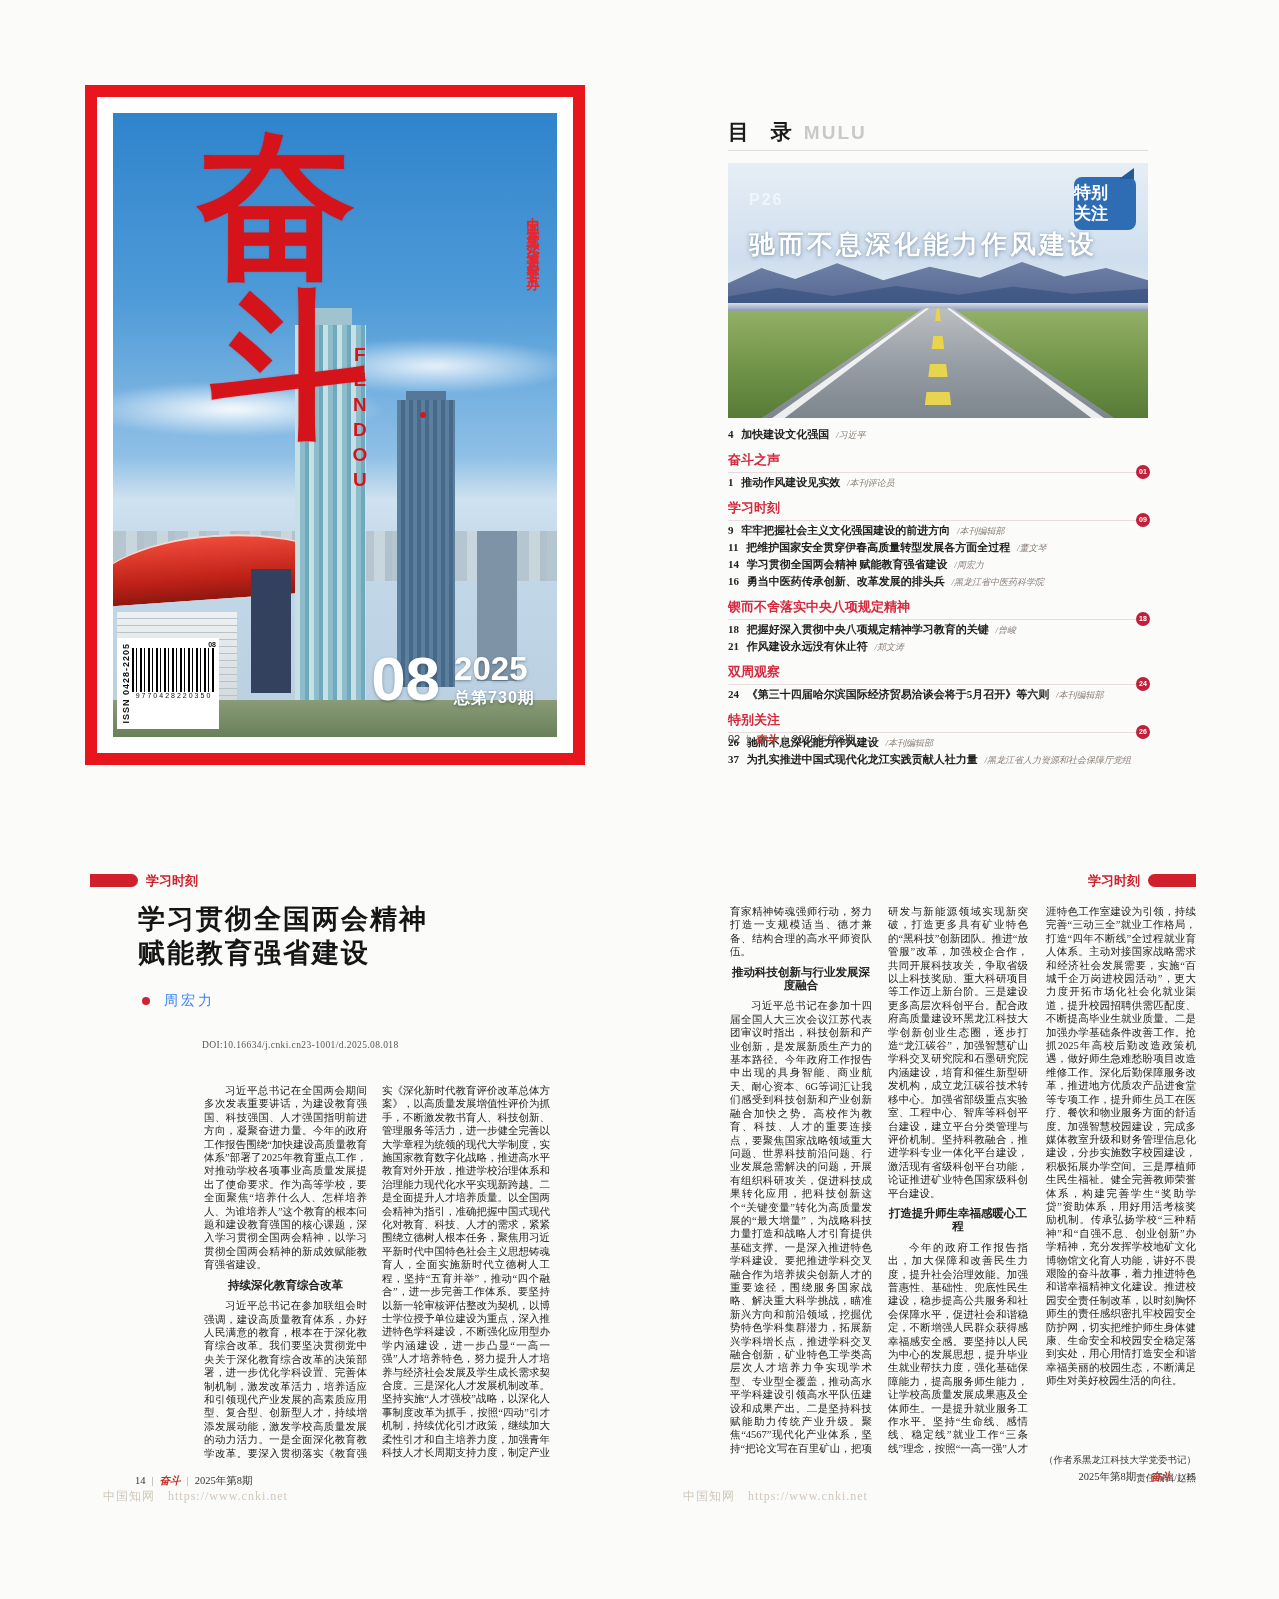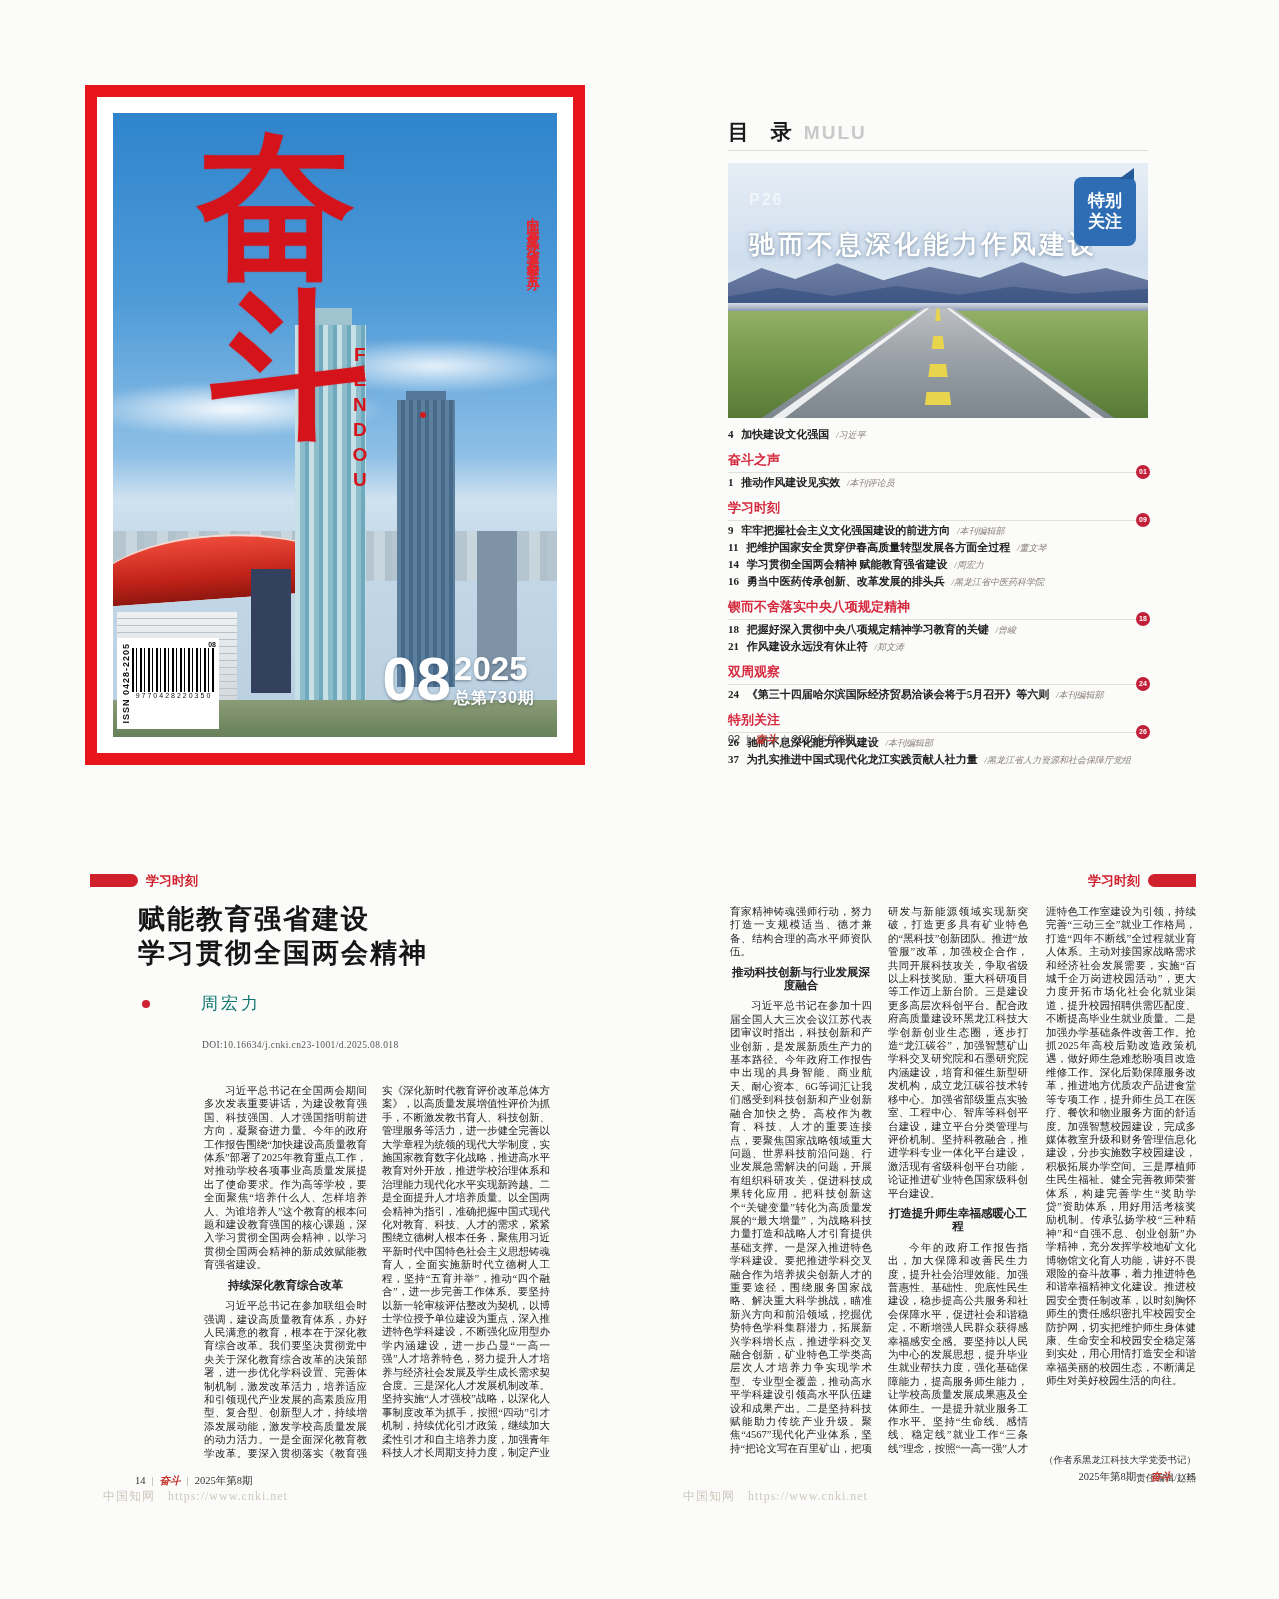--- a/index.html
+++ b/index.html
@@ -36,21 +36,21 @@
      font-weight:700;font-size:158px;line-height:1;text-shadow:0 0 2px rgba(213,19,26,.35);}
   .mast1{left:19%;top:2.5%;}
   .mast2{left:22%;top:28%;}
   .mast-py{position:absolute;left:53%;top:37%;writing-mode:vertical-rl;text-orientation:upright;
      color:#d5131a;font-weight:700;font-size:19px;letter-spacing:4px;}
   .publine{position:absolute;right:3.5%;top:15%;height:64%;writing-mode:vertical-rl;
      color:#e8262d;font-weight:700;font-size:13px;letter-spacing:4px;}
   .issueblock{position:absolute;right:5%;bottom:4.5%;display:flex;align-items:flex-start;color:#fff;
      text-shadow:0 1px 3px rgba(20,40,60,.45);}
   .n08{font-weight:800;font-size:62px;line-height:.88;}
-  .ncol{display:flex;flex-direction:column;align-items:flex-start;margin-left:3px;}
+  .ncol{display:flex;flex-direction:column;align-items:flex-start;margin-left:14px;}
   .n2025{font-weight:600;font-size:33px;line-height:1;}
   .ntotal{font-weight:600;font-size:16px;letter-spacing:1px;margin-top:3px;}
   .barcode{position:absolute;left:4px;bottom:8px;display:flex;background:#fff;padding:3px;align-items:stretch;}
   .issn-v{writing-mode:vertical-rl;transform:rotate(180deg);font-weight:700;font-size:9px;
      letter-spacing:1px;color:#111;padding:2px 1px;}
   .bc{width:84px;display:flex;flex-direction:column;}
   .bc08{font-weight:700;font-size:7px;text-align:right;color:#111;}
   .stripes{height:44px;background:repeating-linear-gradient(90deg,#000 0 2px,#fff 2px 4px,#000 4px 5px,#fff 5px 8px);}
   .bcdigits{font-size:7px;letter-spacing:2px;text-align:center;color:#111;}
 
@@ -73,22 +73,22 @@
   .roadline-l{position:absolute;left:0;bottom:0;width:100%;height:43%;
      clip-path:polygon(47.2% 0,47.9% 0,13.5% 100%,10.5% 100%);background:rgba(255,255,255,.85);}
   .roadline-r{position:absolute;left:0;bottom:0;width:100%;height:43%;
      clip-path:polygon(52.1% 0,52.8% 0,89.5% 100%,86.5% 100%);background:rgba(255,255,255,.85);}
   .centerline{position:absolute;left:0;bottom:0;width:100%;height:43%;
      clip-path:polygon(49.7% 0,50.3% 0,53.5% 100%,46.5% 100%);
      background:repeating-linear-gradient(180deg,#e8d44d 0 13px,rgba(0,0,0,0) 13px 28px);}
   .p26{position:absolute;left:5%;top:11%;color:rgba(255,255,255,.55);font-weight:800;font-size:16px;letter-spacing:2px;}
   .tocphoto-hl{position:absolute;left:5%;top:25%;color:#fff;font-weight:800;font-size:26px;letter-spacing:3px;
      text-shadow:0 1px 4px rgba(70,90,130,.55),0 0 1px #8aa;}
-  .focusbadge{position:absolute;right:12px;top:14px;width:62px;padding:13px 0;background:#2e6db4;border-radius:8px;
-     color:#fff;font-weight:800;font-size:17px;line-height:1.25;text-align:center;}
+  .focusbadge{position:absolute;right:12px;top:14px;width:62px;padding:5px 0;background:#2e6db4;border-radius:8px;
+     color:#fff;font-weight:800;font-size:17px;line-height:1.25;text-align:left;}
   .focusbadge::before{content:"";position:absolute;top:-9px;right:2px;border-left:15px solid transparent;border-bottom:11px solid #255a99;}
   .toclist{left:728px;top:425px;width:420px;font-family:"Liberation Serif","DejaVu Serif",serif;}
   .toc-item{margin-top:3px;font-size:11px;line-height:13px;color:#222;}
   .ti-page{font-weight:700;margin-right:5px;}
   .ti-title{font-weight:700;}
   .ti-auth{font-size:9px;color:#8a8078;font-style:italic;margin-left:4px;}
   .toc-sec{margin-top:8px;}
   .toc-sec-head{position:relative;border-bottom:1px solid #e6dede;padding-bottom:3px;margin-bottom:2px;}
   .toc-sec-name{color:#d5283c;font-weight:800;font-size:13px;font-family:"Liberation Sans","DejaVu Sans",sans-serif;}
   .toc-sec-badge{position:absolute;right:-2px;bottom:-7px;width:14px;height:14px;border-radius:50%;
@@ -101,21 +101,21 @@
   
   .tabbar-l{left:90px;top:874px;width:48px;height:13px;background:#d0202c;border-radius:0 7px 7px 0;}
   .tablabel-l{left:146px;top:872px;color:#d0202c;font-weight:800;font-size:13px;}
   .tablabel-r{left:1030px;top:872px;width:110px;text-align:right;color:#d0202c;font-weight:800;font-size:13px;}
   .tabbar-r{left:1148px;top:874px;width:48px;height:13px;background:#d0202c;border-radius:7px 0 0 7px;}
 
   .art-title{left:138px;top:902px;width:420px;font-family:"Liberation Serif","DejaVu Serif",serif;
      font-weight:700;font-size:27px;line-height:34px;letter-spacing:2px;color:#151515;}
   .byline{left:142px;top:992px;display:flex;align-items:center;}
   .bydot{width:8px;height:8px;border-radius:50%;background:#cf2333;margin-right:14px;}
-  .byname{font-family:"Liberation Serif",serif;font-size:17px;color:#0f766e;letter-spacing:3px;margin-left:37px;}
+  .byname{font-family:"Liberation Serif",serif;font-size:14px;color:#3b82f6;letter-spacing:3px;}
   .doi{left:202px;top:1040px;font-size:9.5px;color:#555;letter-spacing:.4px;
      font-family:"Liberation Serif",serif;}
 
   .bodycol{position:absolute;text-align:justify;color:#232323;overflow:hidden;
      font-family:"Liberation Serif","DejaVu Serif",serif;font-size:10.5px;line-height:13.4px;}
   .bodycol p{margin:0;text-indent:2em;}
   .subh{font-weight:700;text-align:center;text-indent:0 !important;margin:7px 0 !important;font-size:11.5px;}
   .colL1{left:204px;top:1084px;width:163px;height:374px;}
   .colL2{left:382px;top:1084px;width:168px;height:374px;}
   .colR1{left:730px;top:905px;width:142px;height:550px;}
@@ -288,22 +288,22 @@
 </div>
 
 <div class="abs toc-footer">
   <span>02</span><span class="fsep">|</span><span class="flogo">奋斗</span><span class="fsep">|</span><span>2025年第8期</span>
 </div>
 
 <div class="abs tabbar-l"></div>
 <div class="abs tablabel-l">学习时刻</div>
 
 <div class="abs art-title">
+  <div>学习贯彻全国两会精神</div>
   <div>赋能教育强省建设</div>
-  <div>学习贯彻全国两会精神</div>
 </div>
 <div class="abs byline">
   <span class="bydot"></span>
   <span class="byname">周宏力</span>
 </div>
 <div class="abs doi">DOI:10.16634/j.cnki.cn23-1001/d.2025.08.018</div>
 
 <div class="bodycol colL1">
   <p>习近平总书记在全国两会期间多次发表重要讲话，为建设教育强国、科技强国、人才强国指明前进方向，凝聚奋进力量。今年的政府工作报告围绕“加快建设高质量教育体系”部署了2025年教育重点工作，对推动学校各项事业高质量发展提出了使命要求。作为高等学校，要全面聚焦“培养什么人、怎样培养人、为谁培养人”这个教育的根本问题和建设教育强国的核心课题，深入学习贯彻全国两会精神，以学习贯彻全国两会精神的新成效赋能教育强省建设。</p>
   <p class="subh">持续深化教育综合改革</p>

